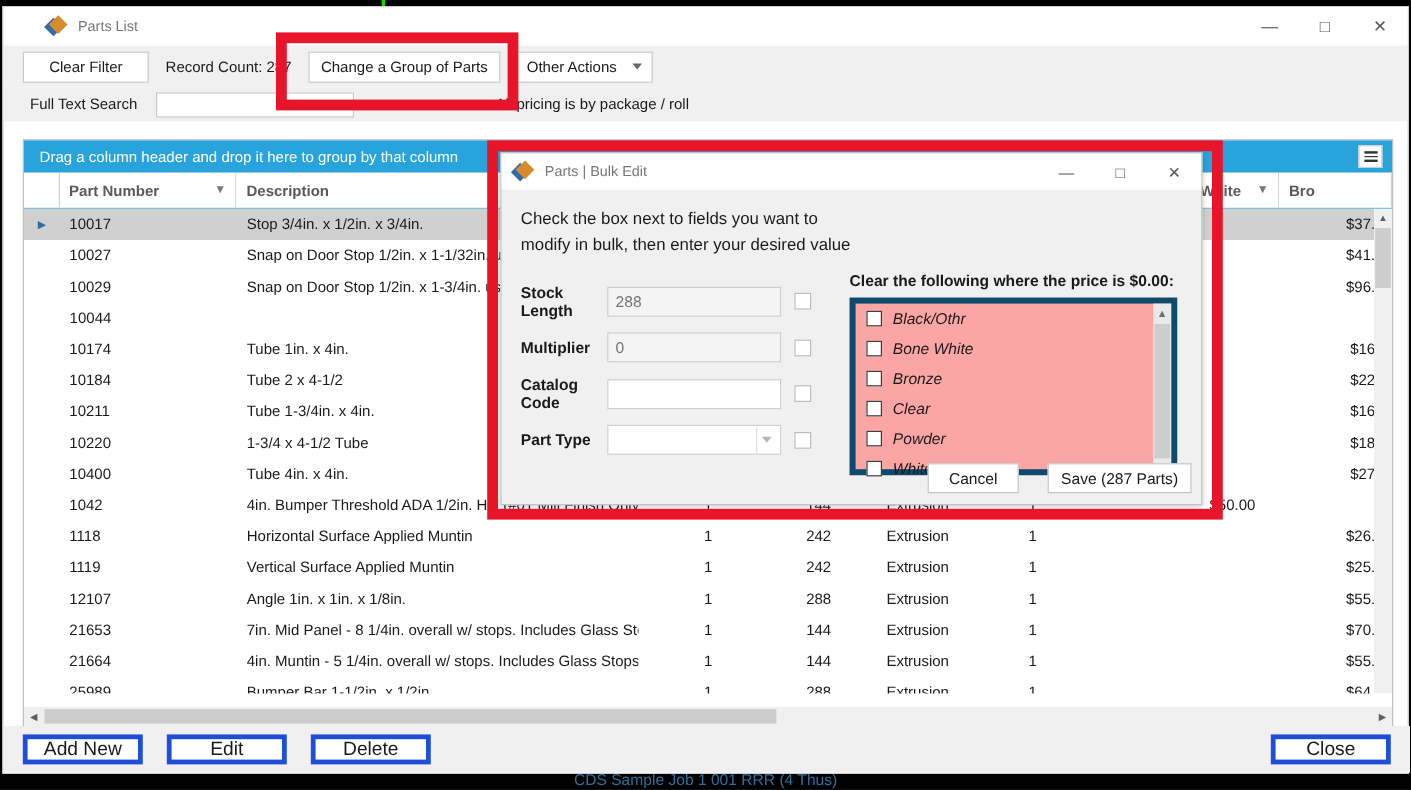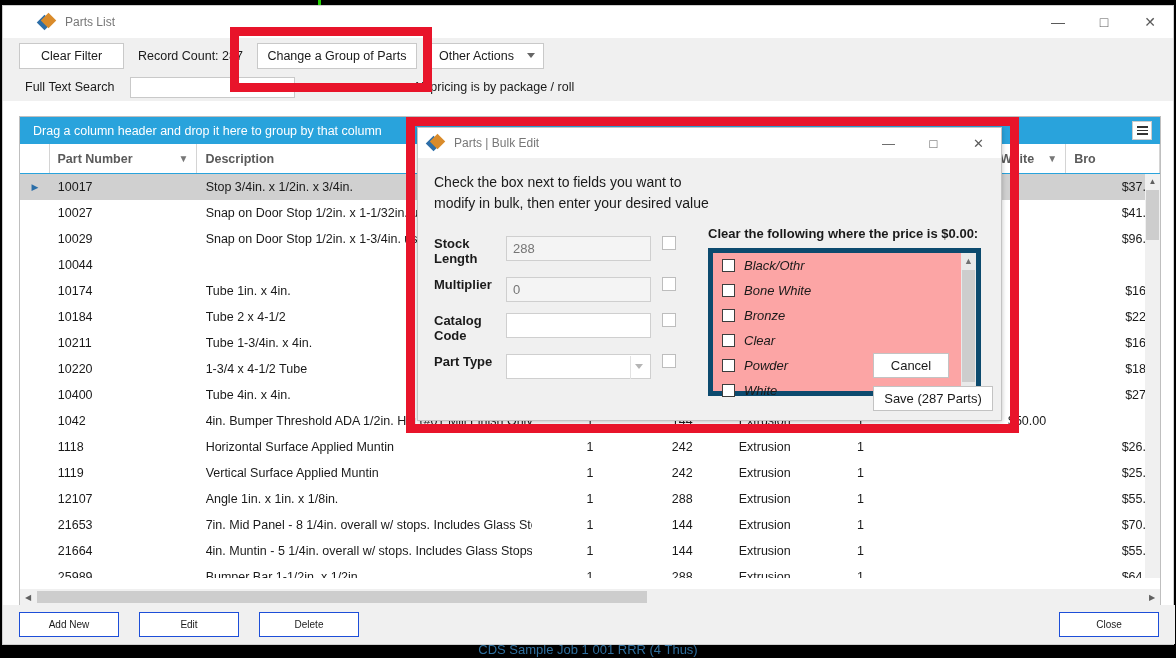--- a/index.html
+++ b/index.html
@@ -235,22 +235,22 @@
   
   #footer {
     position: absolute; left: 0; bottom: 0;
     width: 1172px; height: 39px;
     background: #f0f0f0;
     display: flex; align-items: center;
   }
   .fbtn {
     height: 25px; width: 100px;
     background: #ffffff;
-    border: 1px solid #1d4ed8;
-    font-size: 10px; color: #1a1a1a;
+    border: 4px solid #1d4ed8;
+    font-size: 16px; color: #1a1a1a;
     display: flex; align-items: center; justify-content: center;
   }
   #btn-add-new { margin-left: 16px; }
   #btn-edit { margin-left: 20px; }
   #btn-delete { margin-left: 20px; }
   #btn-close { position: absolute; right: 16px; }
 
   
   #status-strip {
     position: absolute; left: 0; bottom: 0;
@@ -293,21 +293,21 @@
     color: #5a5a5a; font-size: 13px;
   }
 
   #modal-instruction {
     margin: 14px 0 0 16px;
     font-size: 14px; color: #1a1a1a; line-height: 21px;
   }
 
   #modal-body { display: flex; position: relative; }
   #form-col { width: 290px; padding-left: 16px; padding-top: 22px; }
-  .frow { display: flex; align-items: flex-start; margin-bottom: 11px; }
+  .frow { display: flex; align-items: center; margin-bottom: 11px; }
   .flabel {
     width: 72px; font-size: 13px; font-weight: bold; color: #1a1a1a;
   }
   .finput {
     width: 145px; height: 25px;
     border: 1px solid #cfcfcf;
     background: #ffffff;
     font-size: 13px; color: #aaa;
     padding: 0 6px;
     font-family: "Liberation Sans", sans-serif;
@@ -370,21 +370,21 @@
     height: 16px; display: flex; align-items: center; justify-content: center;
     font-size: 9px; color: #707070;
   }
   #list-vthumb {
     position: absolute; top: 17px; left: 1px;
     width: 13px; height: 112px; background: #cdcdcd;
   }
 
   #modal-footer {
     position: absolute; right: 8px; bottom: 9px;
-    display: flex; gap: 8px; flex-direction: column;
+    display: flex; gap: 24px;
   }
   .mbtn {
     height: 25px; background: #ffffff;
     border: 1px solid #c3c3c3;
     font-size: 13px; color: #1a1a1a;
     display: flex; align-items: center; justify-content: center;
   }
   #btn-cancel { width: 76px; }
   #btn-save { width: 120px; }
 

